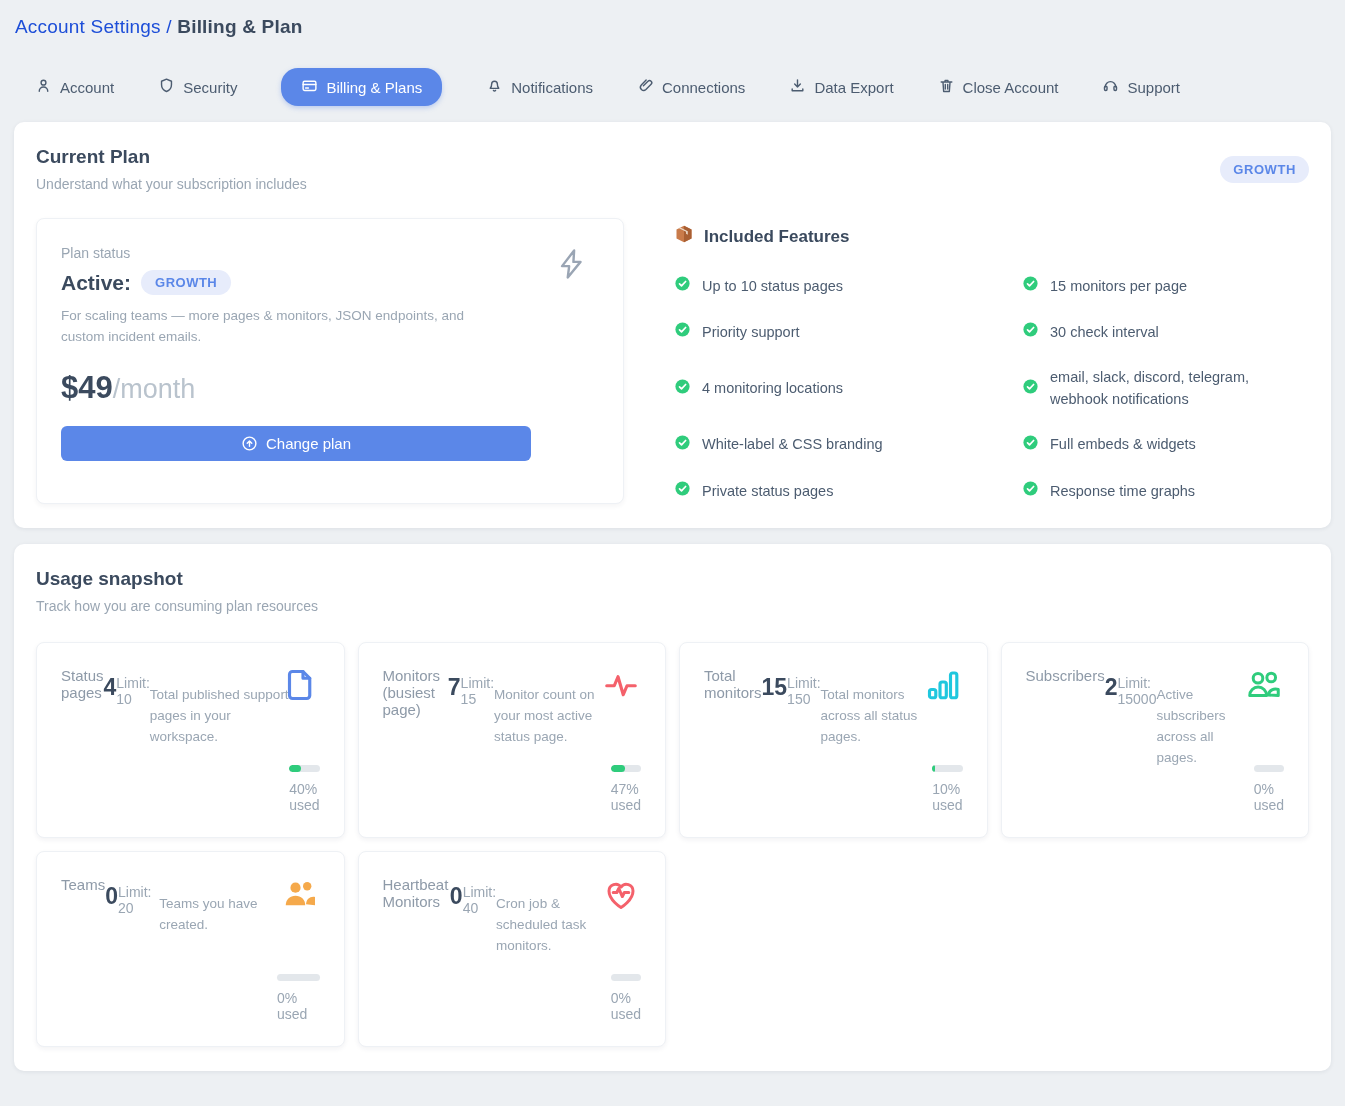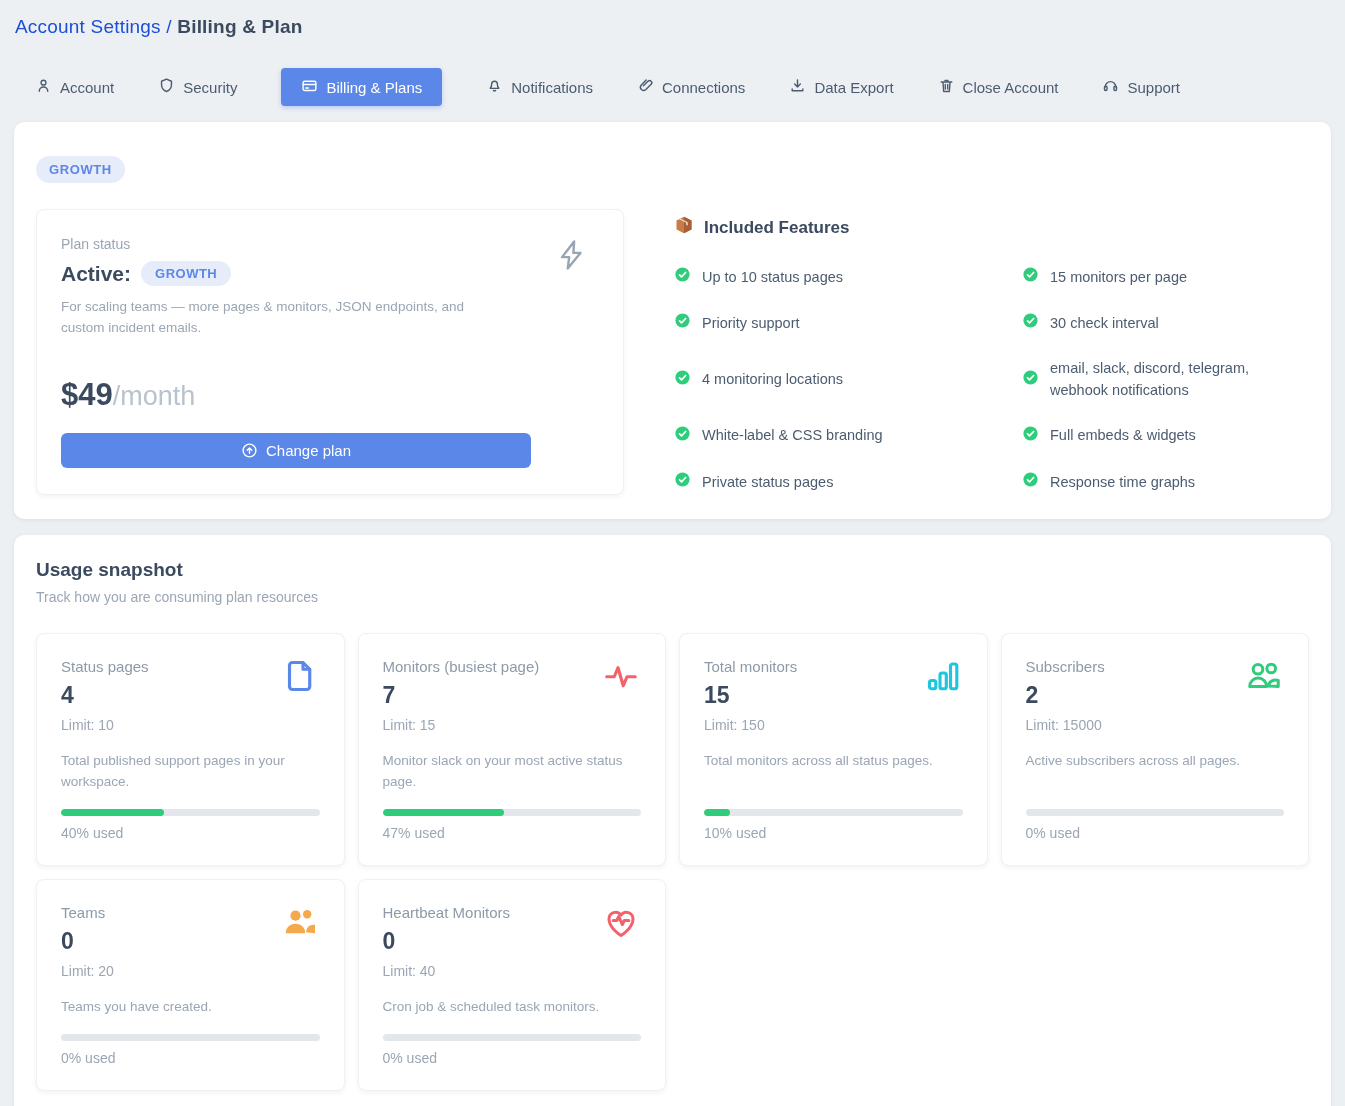--- a/index.html
+++ b/index.html
@@ -12,21 +12,21 @@
   }
   .breadcrumb { padding:16px 0 0 15px; font-size:19px; letter-spacing:.2px; }
   .breadcrumb .crumb-muted { color:#1d4ed8; font-weight:400; }
   .breadcrumb .crumb-current { color:#3b4a5e; font-weight:700; }
 
   
   .tabbar { display:flex; align-items:center; gap:44px; margin:30px 0 0 35px; }
   .tab { display:flex; align-items:center; gap:8px; font-size:15px; color:#4c5c70; cursor:pointer; white-space:nowrap; }
   .tab svg { width:17px; height:17px; stroke:#4c5c70; }
   .tab.active {
-    background:#5b87e8; color:#fff; border-radius:4px;
+    background:#5b87e8; color:#fff; border-radius:17px;
     padding:9px 20px; box-shadow:0 2px 5px rgba(91,135,232,.35);
   }
   .tab.active svg { stroke:#fff; }
 
   
   .panel {
     background:#fff; border-radius:10px; margin:16px 14px 0 14px;
     box-shadow:0 1px 4px rgba(30,40,60,.08); padding:24px 22px;
     position:relative;
   }
@@ -46,21 +46,21 @@
     background:#fff;
   }
   .plan-status-label { font-size:14px; color:#9aa6b3; }
   .plan-active-row { display:flex; align-items:center; gap:10px; margin-top:9px; }
   .plan-active { font-size:21px; font-weight:700; color:#3b4a5e; }
   .plan-badge {
     background:#e7ecfb; color:#5b87e8; font-size:13px; font-weight:700;
     letter-spacing:.5px; border-radius:14px; padding:5px 14px;
   }
   .plan-desc { font-size:13.5px; color:#9aa6b3; line-height:1.55; margin-top:11px; max-width:410px; }
-  .plan-price { margin-top:38px; }
+  .plan-price { margin-top:22px; }
   .plan-price .amount { font-size:31px; font-weight:700; color:#3b4a5e; }
   .plan-price .period { font-size:27px; font-weight:300; color:#b9c3cd; }
   .change-btn {
     margin-top:20px; width:470px; height:35px; background:#5b87e8; border:none;
     border-radius:6px; color:#fff; font-size:15px; font-family:inherit; cursor:pointer;
     display:flex; align-items:center; justify-content:center; gap:8px;
   }
   .change-btn svg { width:17px; height:17px; stroke:#fff; }
   .zap { position:absolute; top:28px; right:34px; width:34px; height:34px; }
   .zap svg { width:34px; height:34px; stroke:#9aa5b4; }
@@ -74,21 +74,21 @@
   }
   .feature { display:flex; align-items:center; gap:11px; font-size:14.5px; color:#4c5c70; line-height:1.55; max-width:320px; }
   .feature .check { flex:0 0 17px; margin-top:2px; }
   .feature .check svg { width:17px; height:17px; }
 
   
   .usage-grid { display:grid; grid-template-columns:repeat(4, 1fr); gap:13px; margin-top:28px; }
   .ucard {
     border:1px solid #eef1f5; border-radius:8px; background:#fff;
     box-shadow:0 2px 5px rgba(30,40,60,.06); padding:24px; min-height:196px;
-    display:flex; flex-direction:column; position:relative;
+    display:flex; position:relative;
   }
   .ucard-title { font-size:15px; color:#8e9aa8; }
   .ucard-value { font-size:23px; font-weight:700; color:#3b4a5e; margin-top:7px; }
   .ucard-limit { font-size:14px; color:#9aa6b3; margin-top:8px; }
   .ucard-icon { position:absolute; top:24px; right:26px; }
   .ucard-icon svg { width:36px; height:36px; }
   .ucard-desc { font-size:13.5px; color:#9aa6b3; line-height:1.55; margin-top:18px; max-width:250px; }
   .uprog { margin-top:auto; padding-top:16px; }
   .track { height:7px; background:#e3e7eb; border-radius:4px; overflow:hidden; }
   .fill { height:100%; background:#2fcc7c; border-radius:4px; width:0; }
@@ -163,20 +163,24 @@
           <path d="M4.5 14a7.5 7.5 0 0 1 15 0"></path>
           <rect x="3.5" y="13" width="3.6" height="6" rx="1.6"></rect>
           <rect x="16.9" y="13" width="3.6" height="6" rx="1.6"></rect>
         </svg></span>
     <span>Support</span>
   </div>
 </div>
 
 <div class="panel">
   <div class="panel-head">
+    <div>
+      <div class="panel-title">Current Plan</div>
+      <div class="panel-sub">Understand what your subscription includes</div>
+    </div>
     <div class="corner-badge">GROWTH</div>
   </div>
 
   <div class="plan-body">
     <div class="plan-card">
       <div class="plan-status-label">Plan status</div>
       <div class="plan-active-row">
         <span class="plan-active">Active:</span>
         <span class="plan-badge">GROWTH</span>
       </div>
@@ -310,21 +314,21 @@
       </div>
     </div>
 
     <div class="ucard">
       <div class="ucard-title">Monitors (busiest page)</div>
       <div class="ucard-value">7</div>
       <div class="ucard-limit">Limit: 15</div>
       <span class="ucard-icon c-red"><svg viewBox="0 0 24 24" fill="none" stroke-width="2.1" stroke-linecap="round" stroke-linejoin="round">
             <path d="M2.5 12.5h5l2.5-6 3.5 12 2.5-6h5.5"></path>
           </svg></span>
-      <div class="ucard-desc">Monitor slack on your most active status page.</div>
+      <div class="ucard-desc">Monitor count on your most active status page.</div>
       <div class="uprog">
         <div class="track">
             <div class="fill" style="width: 47%;"></div>
           </div>
         <div class="pct">47% used</div>
       </div>
     </div>
 
     <div class="ucard">
       <div class="ucard-title">Total monitors</div>

